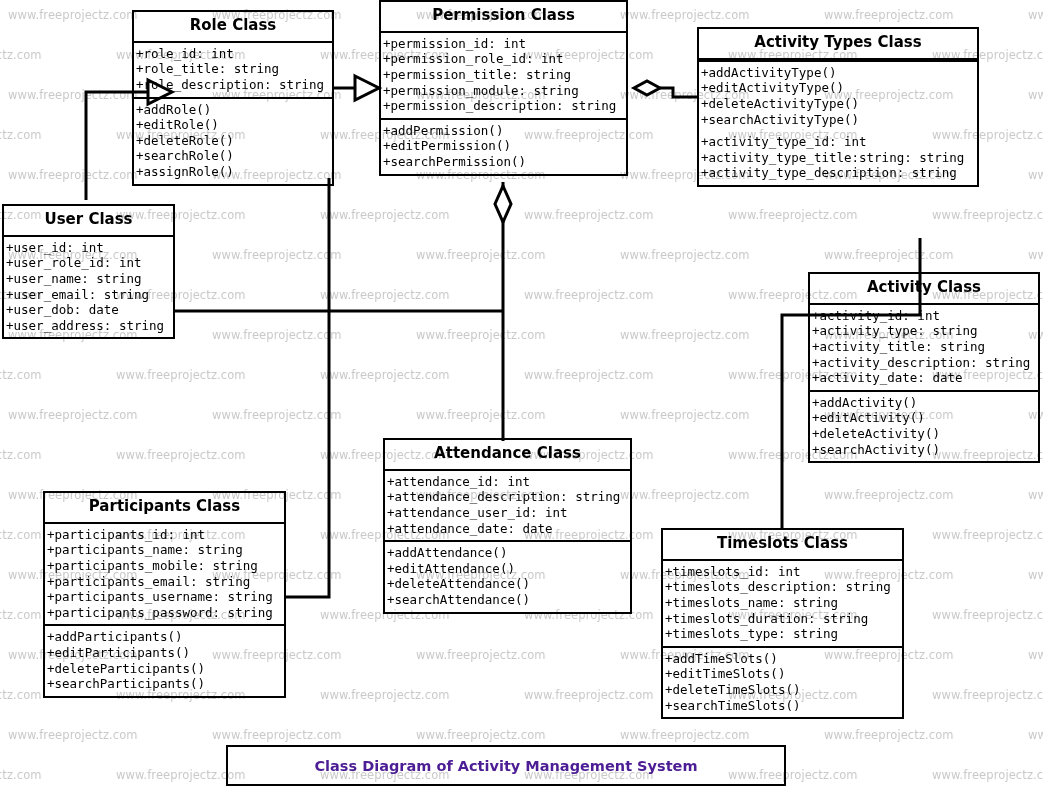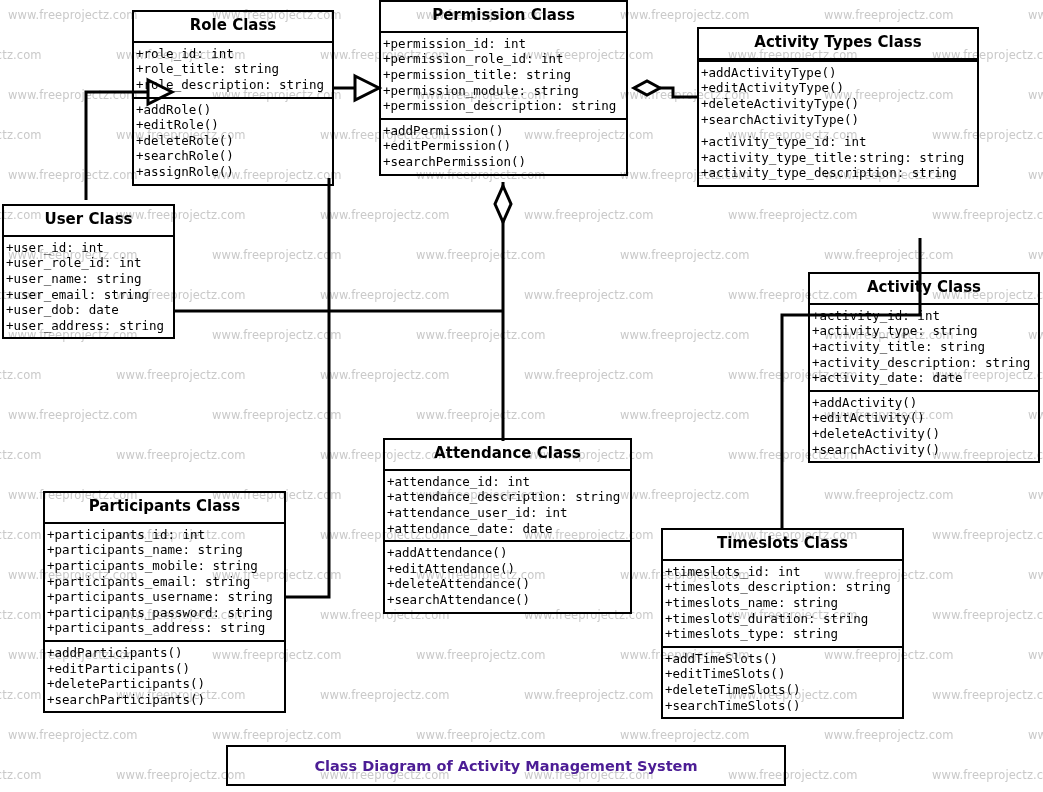--- a/index.html
+++ b/index.html
@@ -345,21 +345,20 @@
 
   <div class="uml" id="box-participants" style="left:43px; top:491px; width:243px;">
     <div class="name">Participants Class</div>
     <div class="compartment attrs">
       <div class="row">+participants_id: int</div>
       <div class="row">+participants_name: string</div>
       <div class="row">+participants_mobile: string</div>
       <div class="row">+participants_email: string</div>
       <div class="row">+participants_username: string</div>
       <div class="row">+participants_password: string</div>
-      <div class="row">+participants_address: string</div>
     </div>
     <div class="compartment ops">
       <div class="row">+addParticipants()</div>
       <div class="row">+editParticipants()</div>
       <div class="row">+deleteParticipants()</div>
       <div class="row">+searchParticipants()</div>
     </div>
   </div>
 
   <div class="uml" id="box-timeslots" style="left:661px; top:528px; width:243px;">

